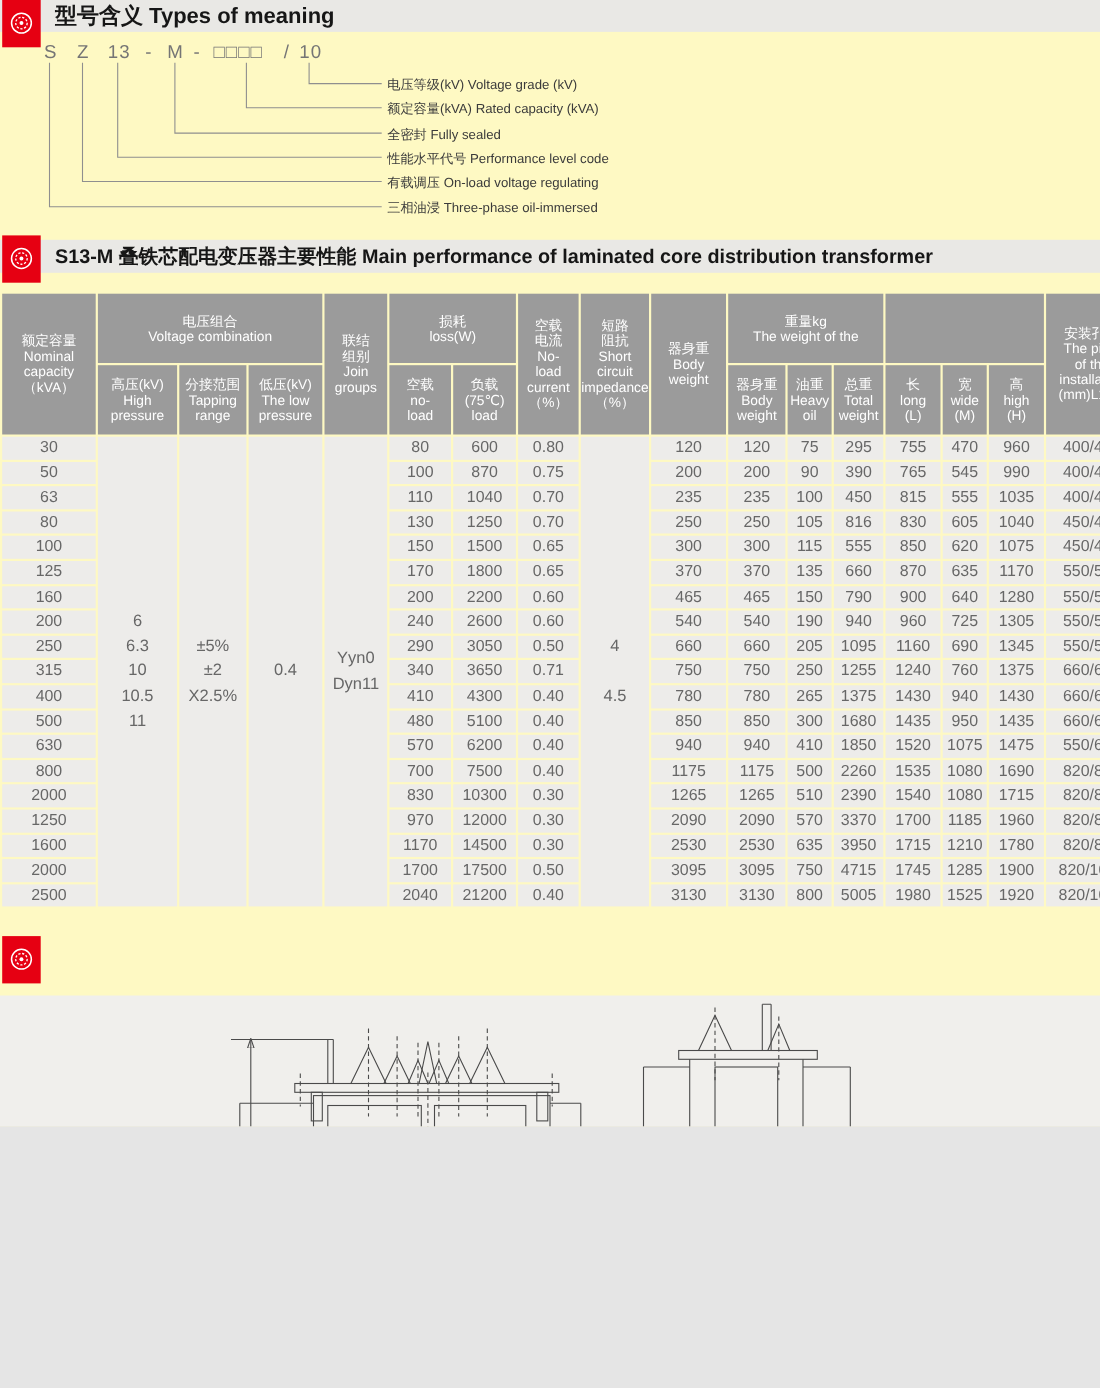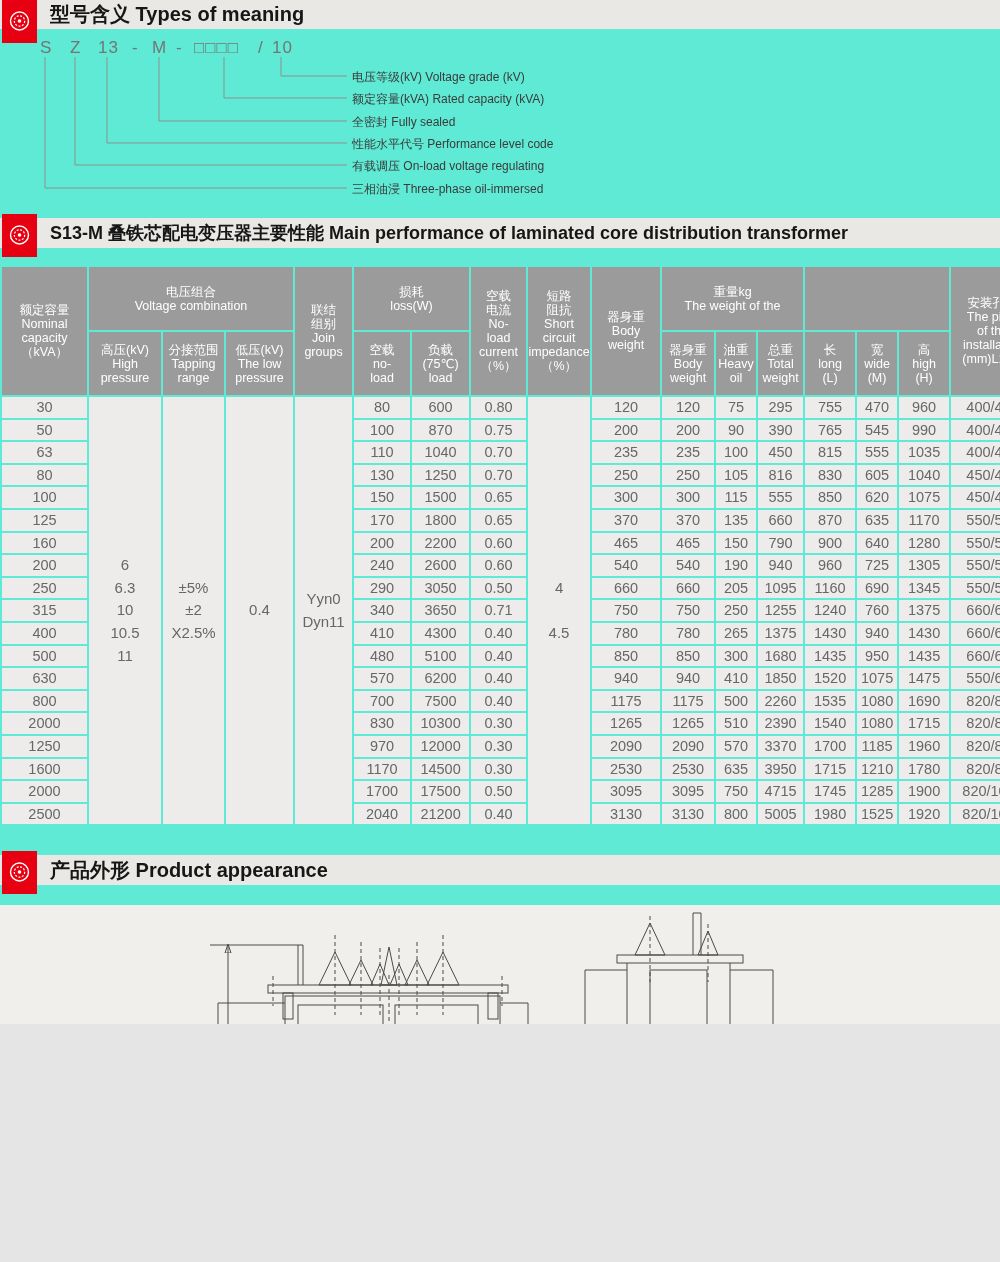--- a/index.html
+++ b/index.html
@@ -1,16 +1,16 @@
 <!DOCTYPE html>
 <html><head>
 <meta charset="utf-8">
 <style>
   html,body{margin:0;padding:0;background:#e5e5e5;font-family:"Liberation Sans","DejaVu Sans",sans-serif;}
-  .page{position:relative;width:1000px;height:1024px;margin:0 auto;background:#5eead4;overflow:hidden;text-decoration:underline;}
+  .page{position:relative;width:1000px;height:1024px;margin:0 auto;background:#fef9c3;overflow:hidden;text-decoration:underline;}
 
   
   .secbar{position:absolute;left:0;width:1000px;background:#e9e8e5;display:flex;align-items:center;box-sizing:border-box;padding-left:50px;font-weight:bold;color:#161616;white-space:nowrap;}
   #bar1{top:0;height:29px;font-size:20px;}
   #bar2{top:218px;height:30px;font-size:18px;text-align:center;}
   #bar3{top:855px;height:30px;font-size:20px;}
   .redsq{position:absolute;left:2px;width:35px;height:43px;background:#e60012;display:flex;align-items:center;justify-content:center;}
   #sq1{top:0;}#sq2{top:214px;}#sq3{top:851px;}
 
   
@@ -462,23 +462,20 @@
           <td>800</td>
           <td>5005</td>
           <td>1980</td>
           <td>1525</td>
           <td>1920</td>
           <td>820/1070</td>
         </tr>
       </tbody>
   </table>
 
-  <div class="secbar" id="bar3">
-    <span>产品外形 Product appearance</span>
-  </div>
   <div class="redsq" id="sq3">
     <svg width="35" height="43" viewBox="0 0 35 43">
       <circle cx="17.5" cy="21" r="9" stroke="#fff" stroke-width="1.4" fill="none"></circle>
       <circle cx="17.5" cy="21" r="5.2" stroke="#fff" stroke-width="1.2" fill="none" stroke-dasharray="2 1.5"></circle>
       <circle cx="17.5" cy="21" r="1.8" fill="#fff"></circle>
     </svg>
   </div>
 
   <div class="panel"></div>
 

